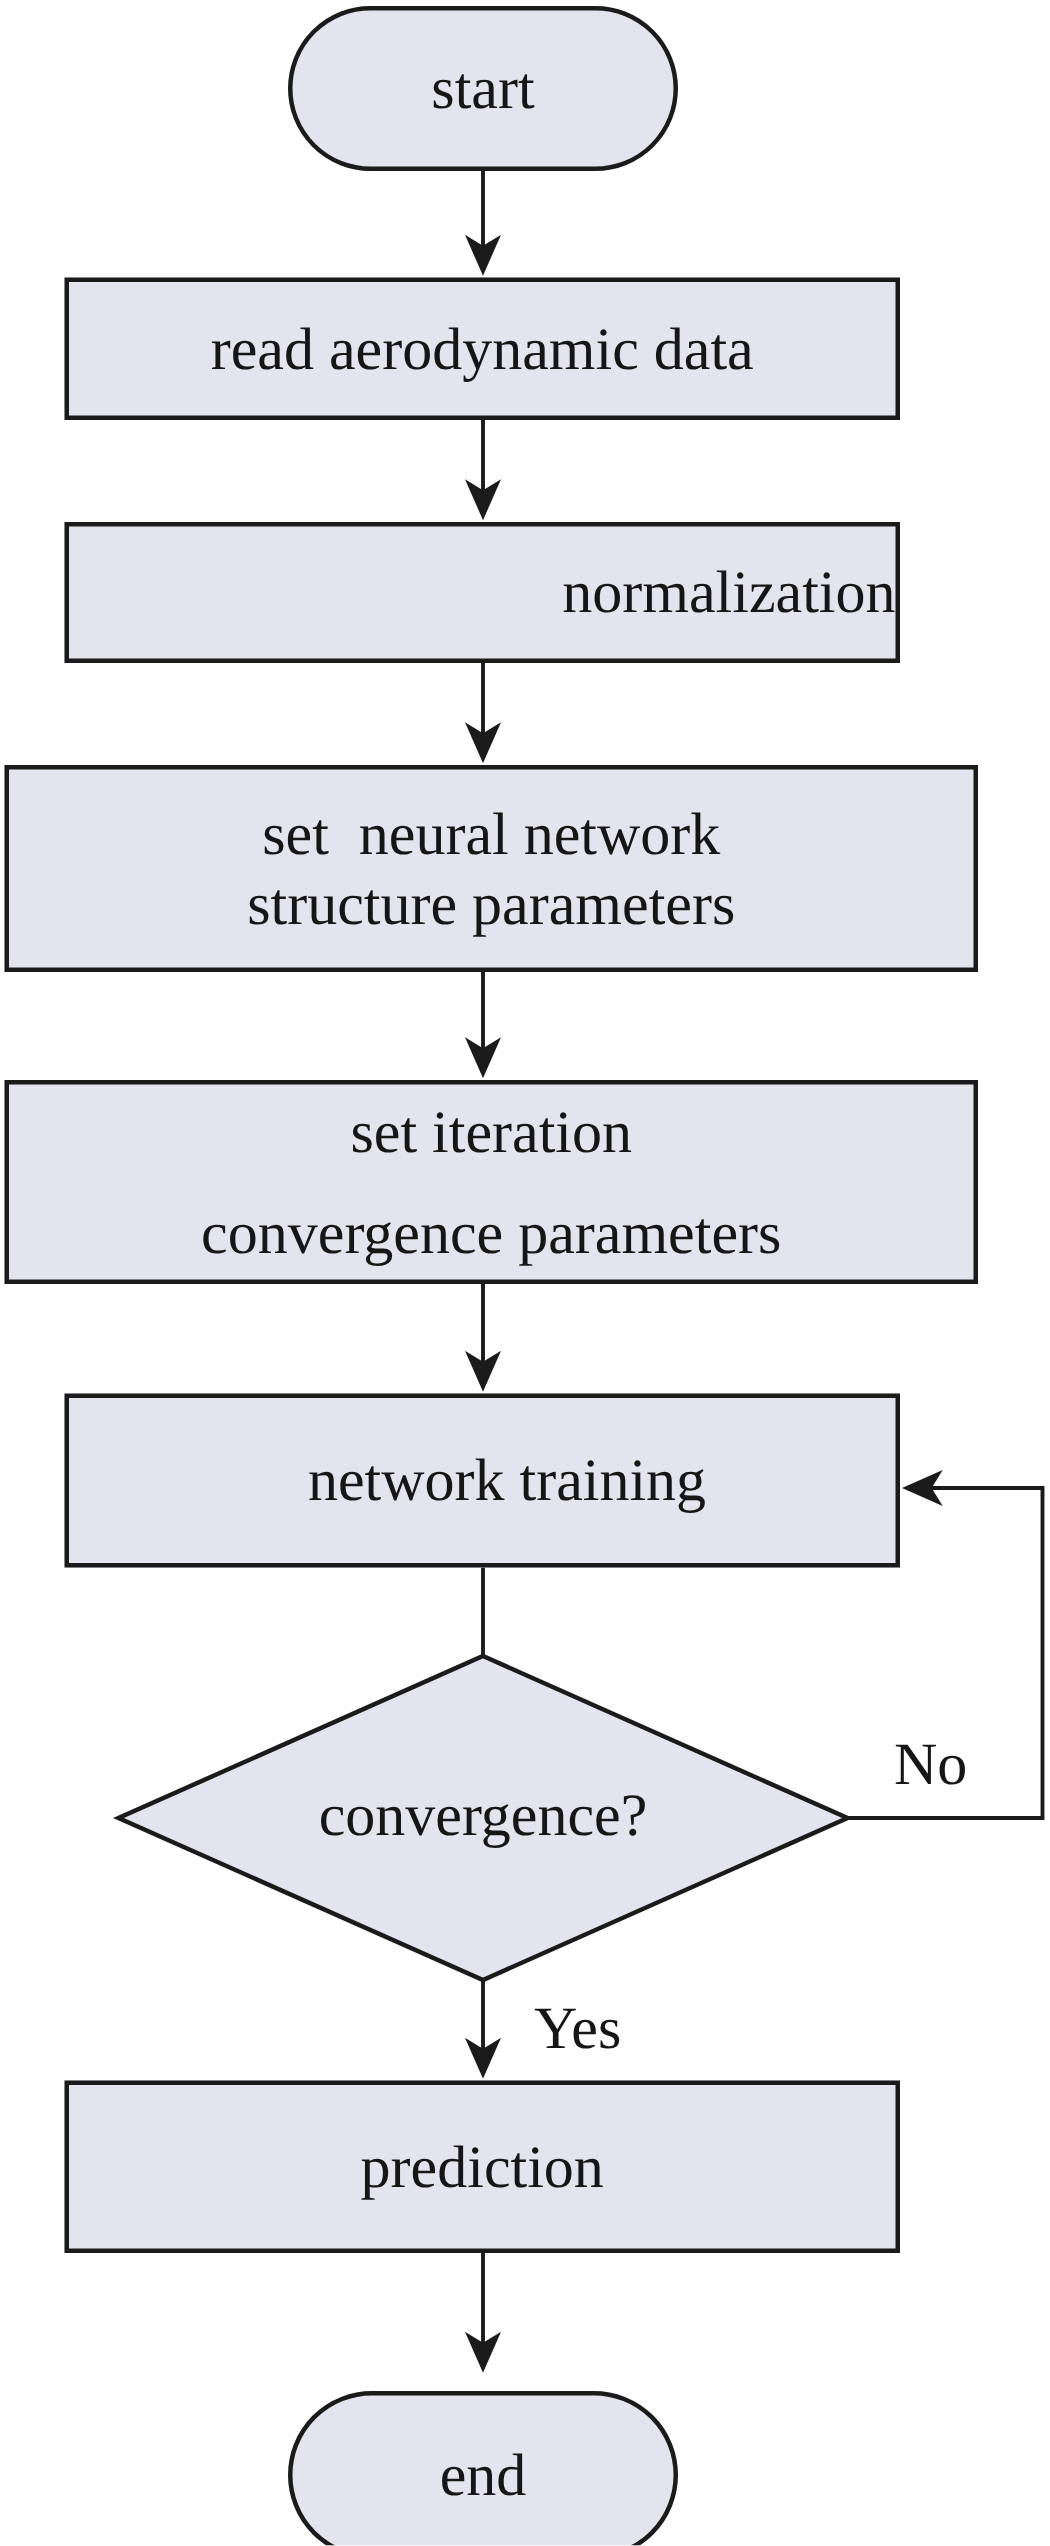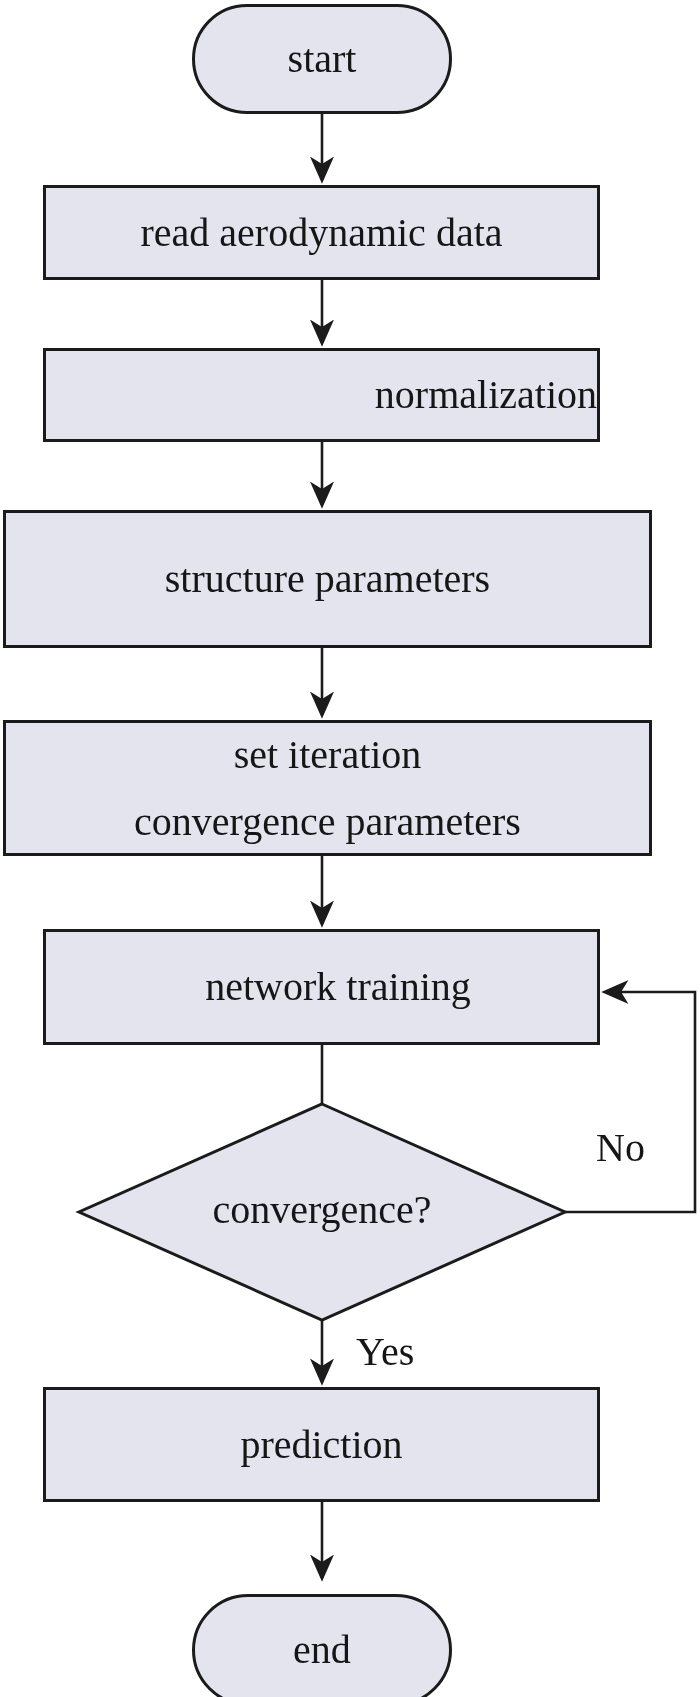--- a/index.html
+++ b/index.html
@@ -51,21 +51,21 @@
     width: 486px;
     text-align: center;
     font-size: 40px;
     line-height: 1.1;
   }
   .edge-label {
     position: absolute;
     font-size: 40px;
     line-height: 1.1;
   }
-  .edge-label.no  { left: 596px; top: 1126px; }
+  .edge-label.no  { left: 596px; top: 1154px; }
   .edge-label.yes { left: 356px; top: 1330px; }
 </style>
 </head>
 <body>
 
 <div class="stage">
 
   <svg class="wires" viewBox="0 0 700 1697" xmlns="http://www.w3.org/2000/svg">
     <defs>
       <marker id="ah" viewBox="0 0 10 10" refX="8.6" refY="5" markerWidth="10.5" markerHeight="10.5" orient="auto-start-reverse">
@@ -92,20 +92,21 @@
 
   <div class="node" style="left:43px; top:185px; width:557px; height:95px;">
     <span class="node-line">read aerodynamic data</span>
   </div>
 
   <div class="node" style="left:43px; top:348px; width:557px; height:94px;align-items:flex-end;">
     <span class="node-line">normalization</span>
   </div>
 
   <div class="node" style="left:3px; top:510px; width:649px; height:138px;">
+    <span class="node-line">set  neural network</span>
     <span class="node-line">structure parameters</span>
   </div>
 
   <div class="node" style="left:3px; top:720px; width:649px; height:136px;gap:20px;">
     <span class="node-line">set iteration</span>
     <span class="node-line">convergence parameters</span>
   </div>
 
   <div class="node" style="left:43px; top:929px; width:557px; height:116px;padding-left:33px;">
     <span class="node-line">network training</span>

